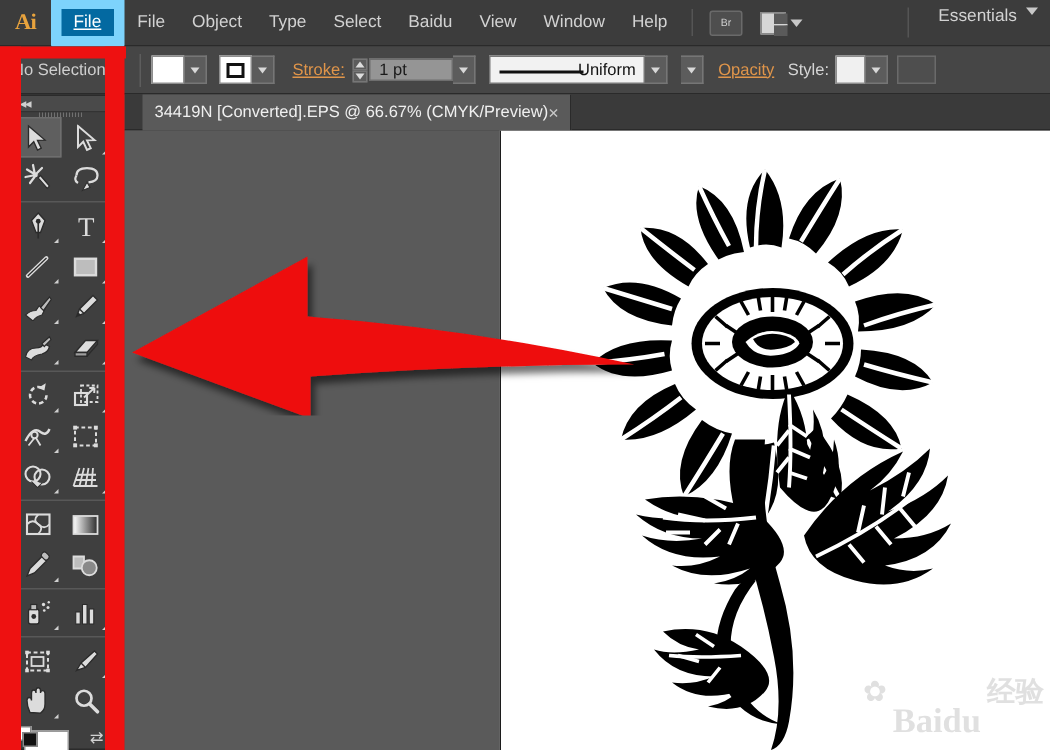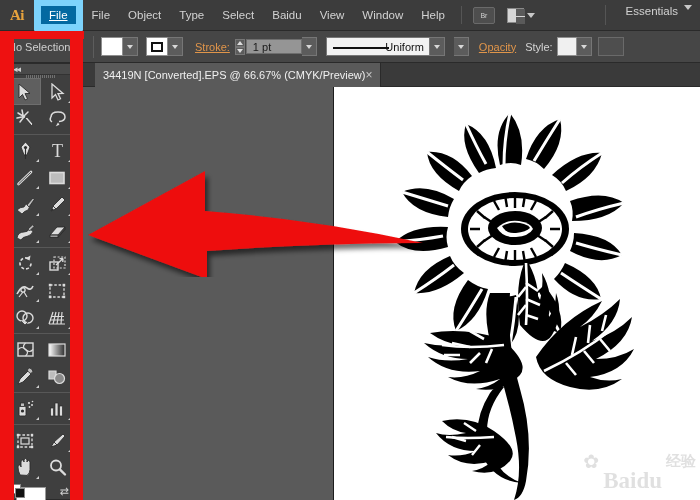--- a/index.html
+++ b/index.html
@@ -213,21 +213,21 @@
 
   
   .watermark {
     position:absolute; right: 4px; bottom: 6px;
     opacity: 0.30; pointer-events: none;
     display:flex; flex-direction:column; align-items:center;
   }
   .wm-row { display:flex; align-items:center; gap:4px; }
   .wm-paw { font-size: 19px; color:#9a9a9a; line-height:1; }
   .wm-baidu { font-size: 23px; color:#9a9a9a; font-weight:bold; font-family:"Liberation Serif",serif;margin-top:40px; }
-  .wm-cn { font-size: 15px; color:#9a9a9a; font-weight:bold; }
+  .wm-cn { font-size: 19px; color:#9a9a9a; font-weight:bold; }
   .wm-url { font-size: 13px; color:#9a9a9a; letter-spacing:0.5px; }
 </style>
 </head>
 <body>
 
 <div id="app">
 
   <div class="menubar">
     <div class="ai-logo">Ai</div>
 

